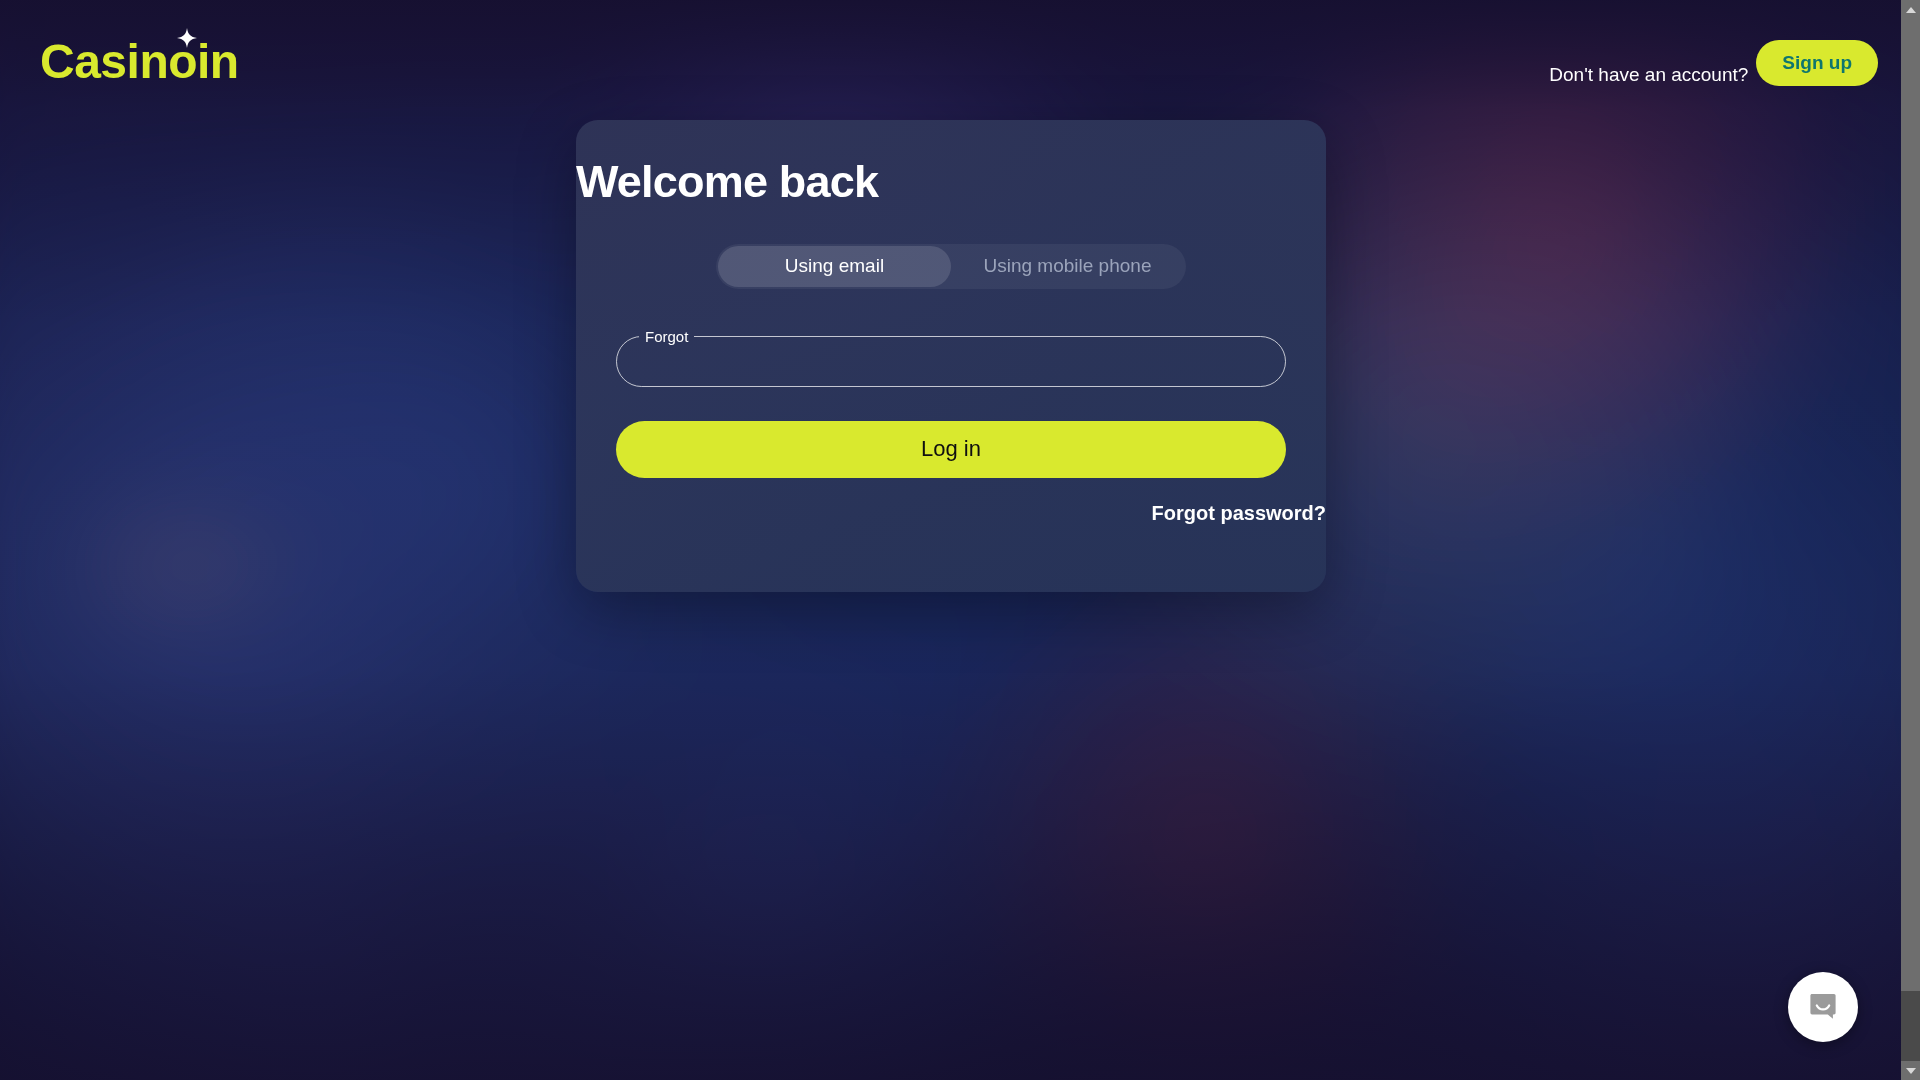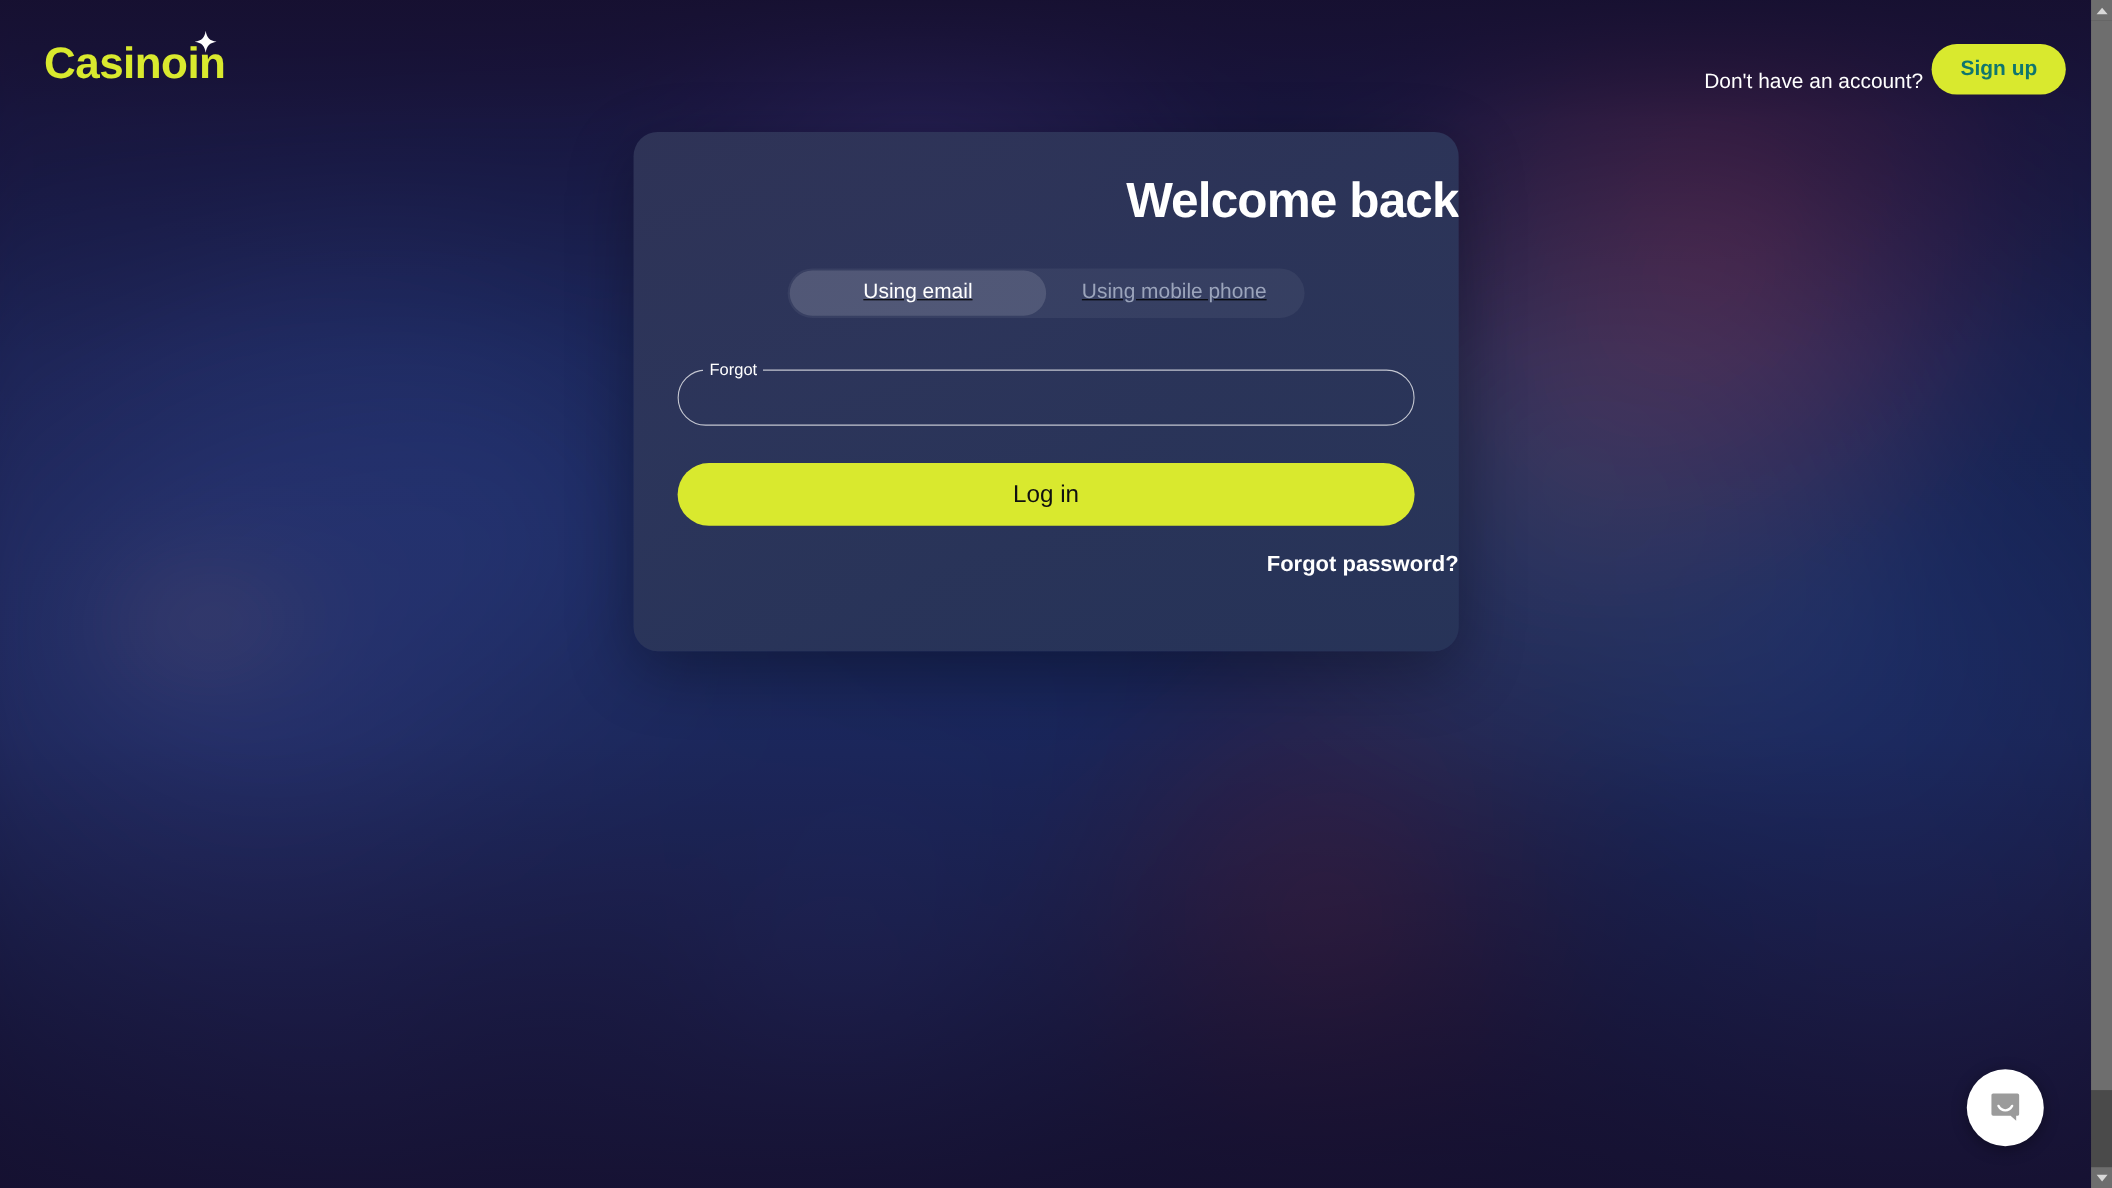--- a/index.html
+++ b/index.html
@@ -57,21 +57,21 @@
     top: 0; left: 0;
     width: 1920px;
     height: 128px;
     z-index: 20;
   }
 
   #logo {
     position: absolute;
     left: 40px;
     top: 38px;
-    font-size: 40px;
+    font-size: 48px;
     font-weight: 800;
     letter-spacing: -0.5px;
     color: #d9e92e;
     line-height: 1;
     user-select: none;
   }
   #logo .star {
     position: absolute;
     left: 137px;
     top: -10px;
@@ -118,39 +118,38 @@
     height: 472px;
     border-radius: 22px;
     background: linear-gradient(160deg, rgba(48,53,88,.93) 0%, rgba(45,54,90,.93) 40%, rgba(39,52,88,.93) 100%);
     box-shadow: 0 18px 60px rgba(0,0,0,.32);
     z-index: 15;
     overflow: hidden;
   }
 
   #card-title {
     margin-top: 37px;
-    text-align: right;
+    text-align: left;
     color: #ffffff;
     font-size: 45px;
     font-weight: 800;
     letter-spacing: -0.8px;
     line-height: 1.1;
   }
 
   
   #auth-toggle {
     margin: 37px auto 0;
     width: 470px;
     height: 45px;
     border-radius: 999px;
     background: rgba(255,255,255,.055);
     display: flex;
     align-items: center;
     padding: 2px;
-    text-decoration: underline;
   }
   .toggle-seg {
     flex: 1;
     height: 41px;
     border-radius: 999px;
     border: none;
     background: transparent;
     font-family: "Liberation Sans", sans-serif;
     font-size: 19px;
     cursor: pointer;

